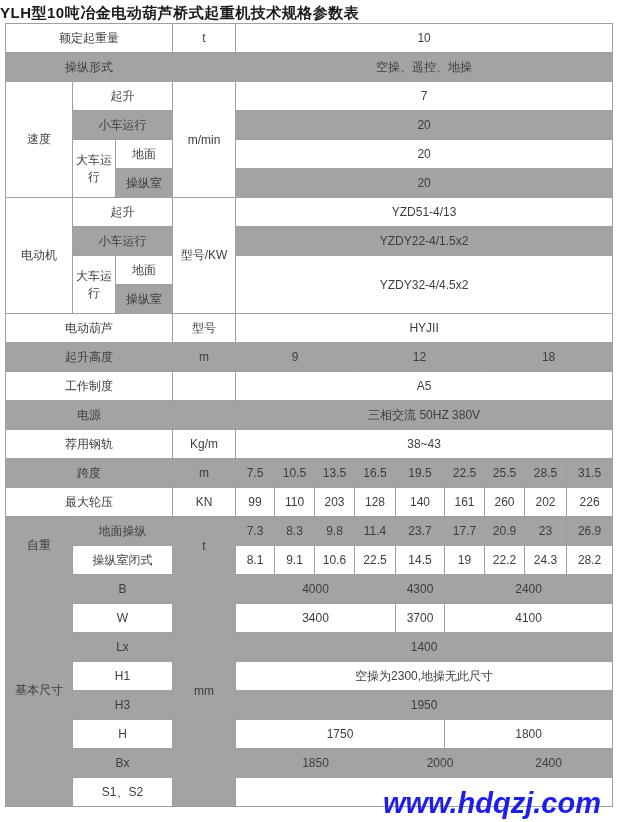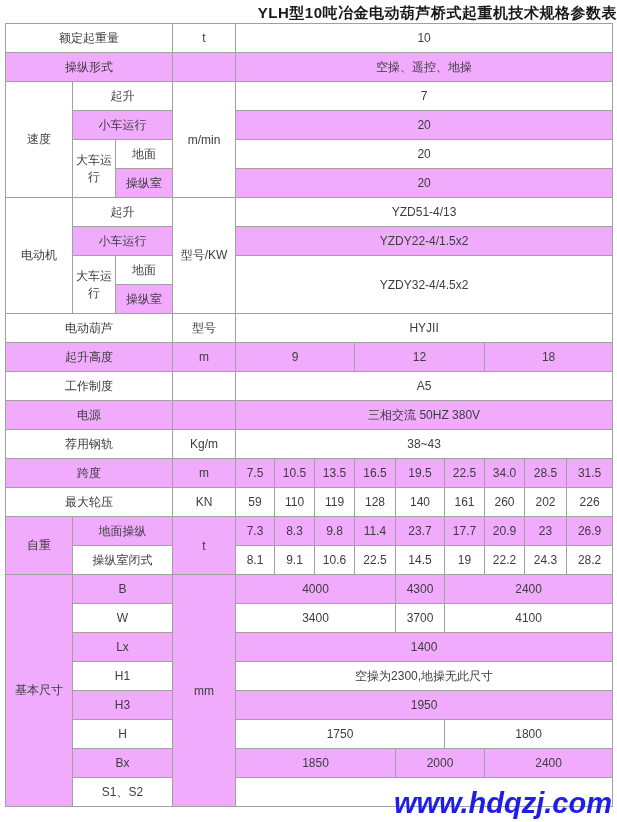--- a/index.html
+++ b/index.html
@@ -2,39 +2,39 @@
 <html><head>
 <meta charset="utf-8">
 <style>
   html,body { margin:0; padding:0; }
   body {
     width:617px; height:822px; position:relative; overflow:hidden;
     background:#ffffff;
     font-family:"Liberation Sans","DejaVu Sans",sans-serif;
   }
   .page-title {
-    padding-top:4px; text-align:right;
+    padding-top:4px; text-align:left;
     font-size:15px; font-weight:bold; color:#1a1a1a;
     letter-spacing:0.5px; white-space:nowrap;
   }
   table.spec {
     border-collapse:collapse; table-layout:fixed;
     margin:0 0 0 5px; width:607px;
   }
   table.spec td {
     border:1px solid #a0a0a0;
     text-align:center; vertical-align:middle;
     font-size:12px; color:#3d3d3d;
     padding:0 2px; overflow:hidden;
     background:#ffffff;
   }
   table.spec tr { height:29px; }
-  table.spec td.g { background:#f0abfc; }
+  table.spec td.g { background:#a3a3a3; }
   .watermark {
-    position:absolute; right:5px; bottom:2px;
+    position:absolute; right:16px; bottom:2px;
     font-size:29px; font-weight:bold; font-style:italic;
     color:#1e1ee6; white-space:nowrap; z-index:5;
     letter-spacing:0px;
   }
 </style>
 </head>
 <body>
 
 <div class="page-title">YLH型10吨冶金电动葫芦桥式起重机技术规格参数表</div>
 
@@ -131,30 +131,30 @@
       </tr>
       <tr>
         <td colspan="3" class="g">跨度</td>
         <td class="g">m</td>
         <td class="g">7.5</td>
         <td class="g">10.5</td>
         <td class="g">13.5</td>
         <td class="g">16.5</td>
         <td class="g">19.5</td>
         <td class="g">22.5</td>
-        <td class="g">34.0</td>
+        <td class="g">25.5</td>
         <td class="g">28.5</td>
         <td class="g">31.5</td>
       </tr>
       <tr>
         <td colspan="3">最大轮压</td>
         <td>KN</td>
-        <td>59</td>
+        <td>99</td>
         <td>110</td>
-        <td>119</td>
+        <td>203</td>
         <td>128</td>
         <td>140</td>
         <td>161</td>
         <td>260</td>
         <td>202</td>
         <td>226</td>
       </tr>
       <tr>
         <td rowspan="2" class="g">自重</td>
         <td colspan="2" class="g">地面操纵</td>

